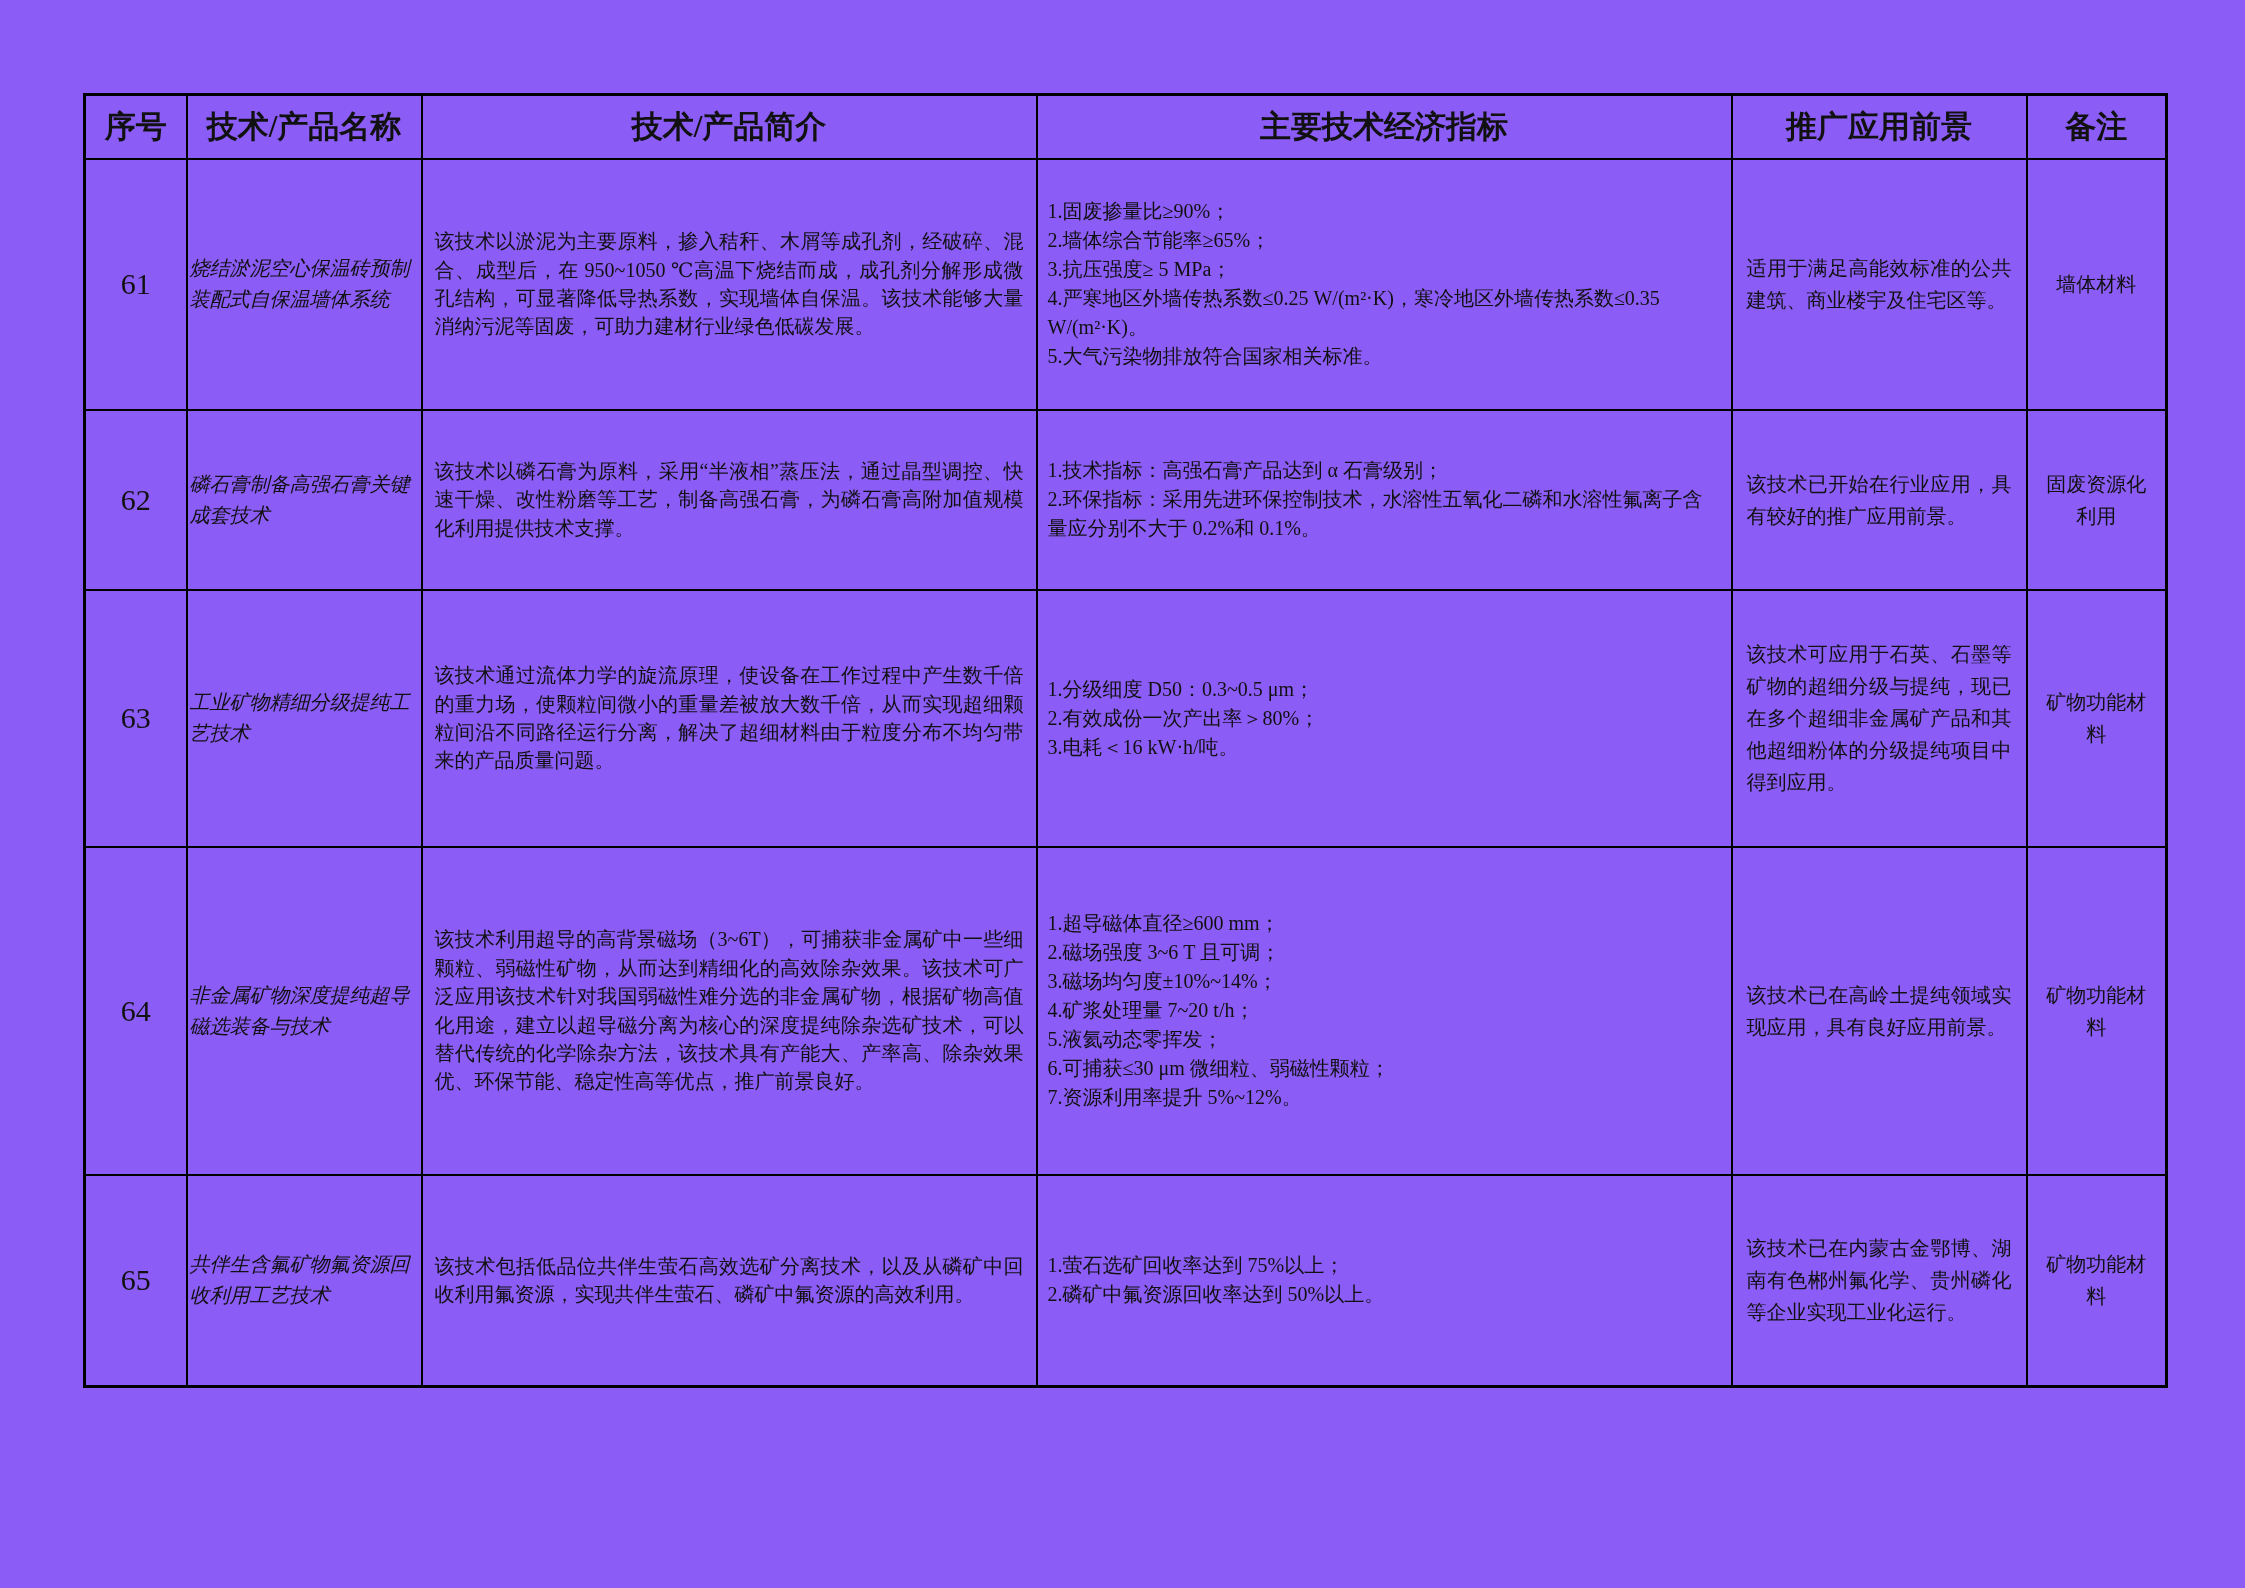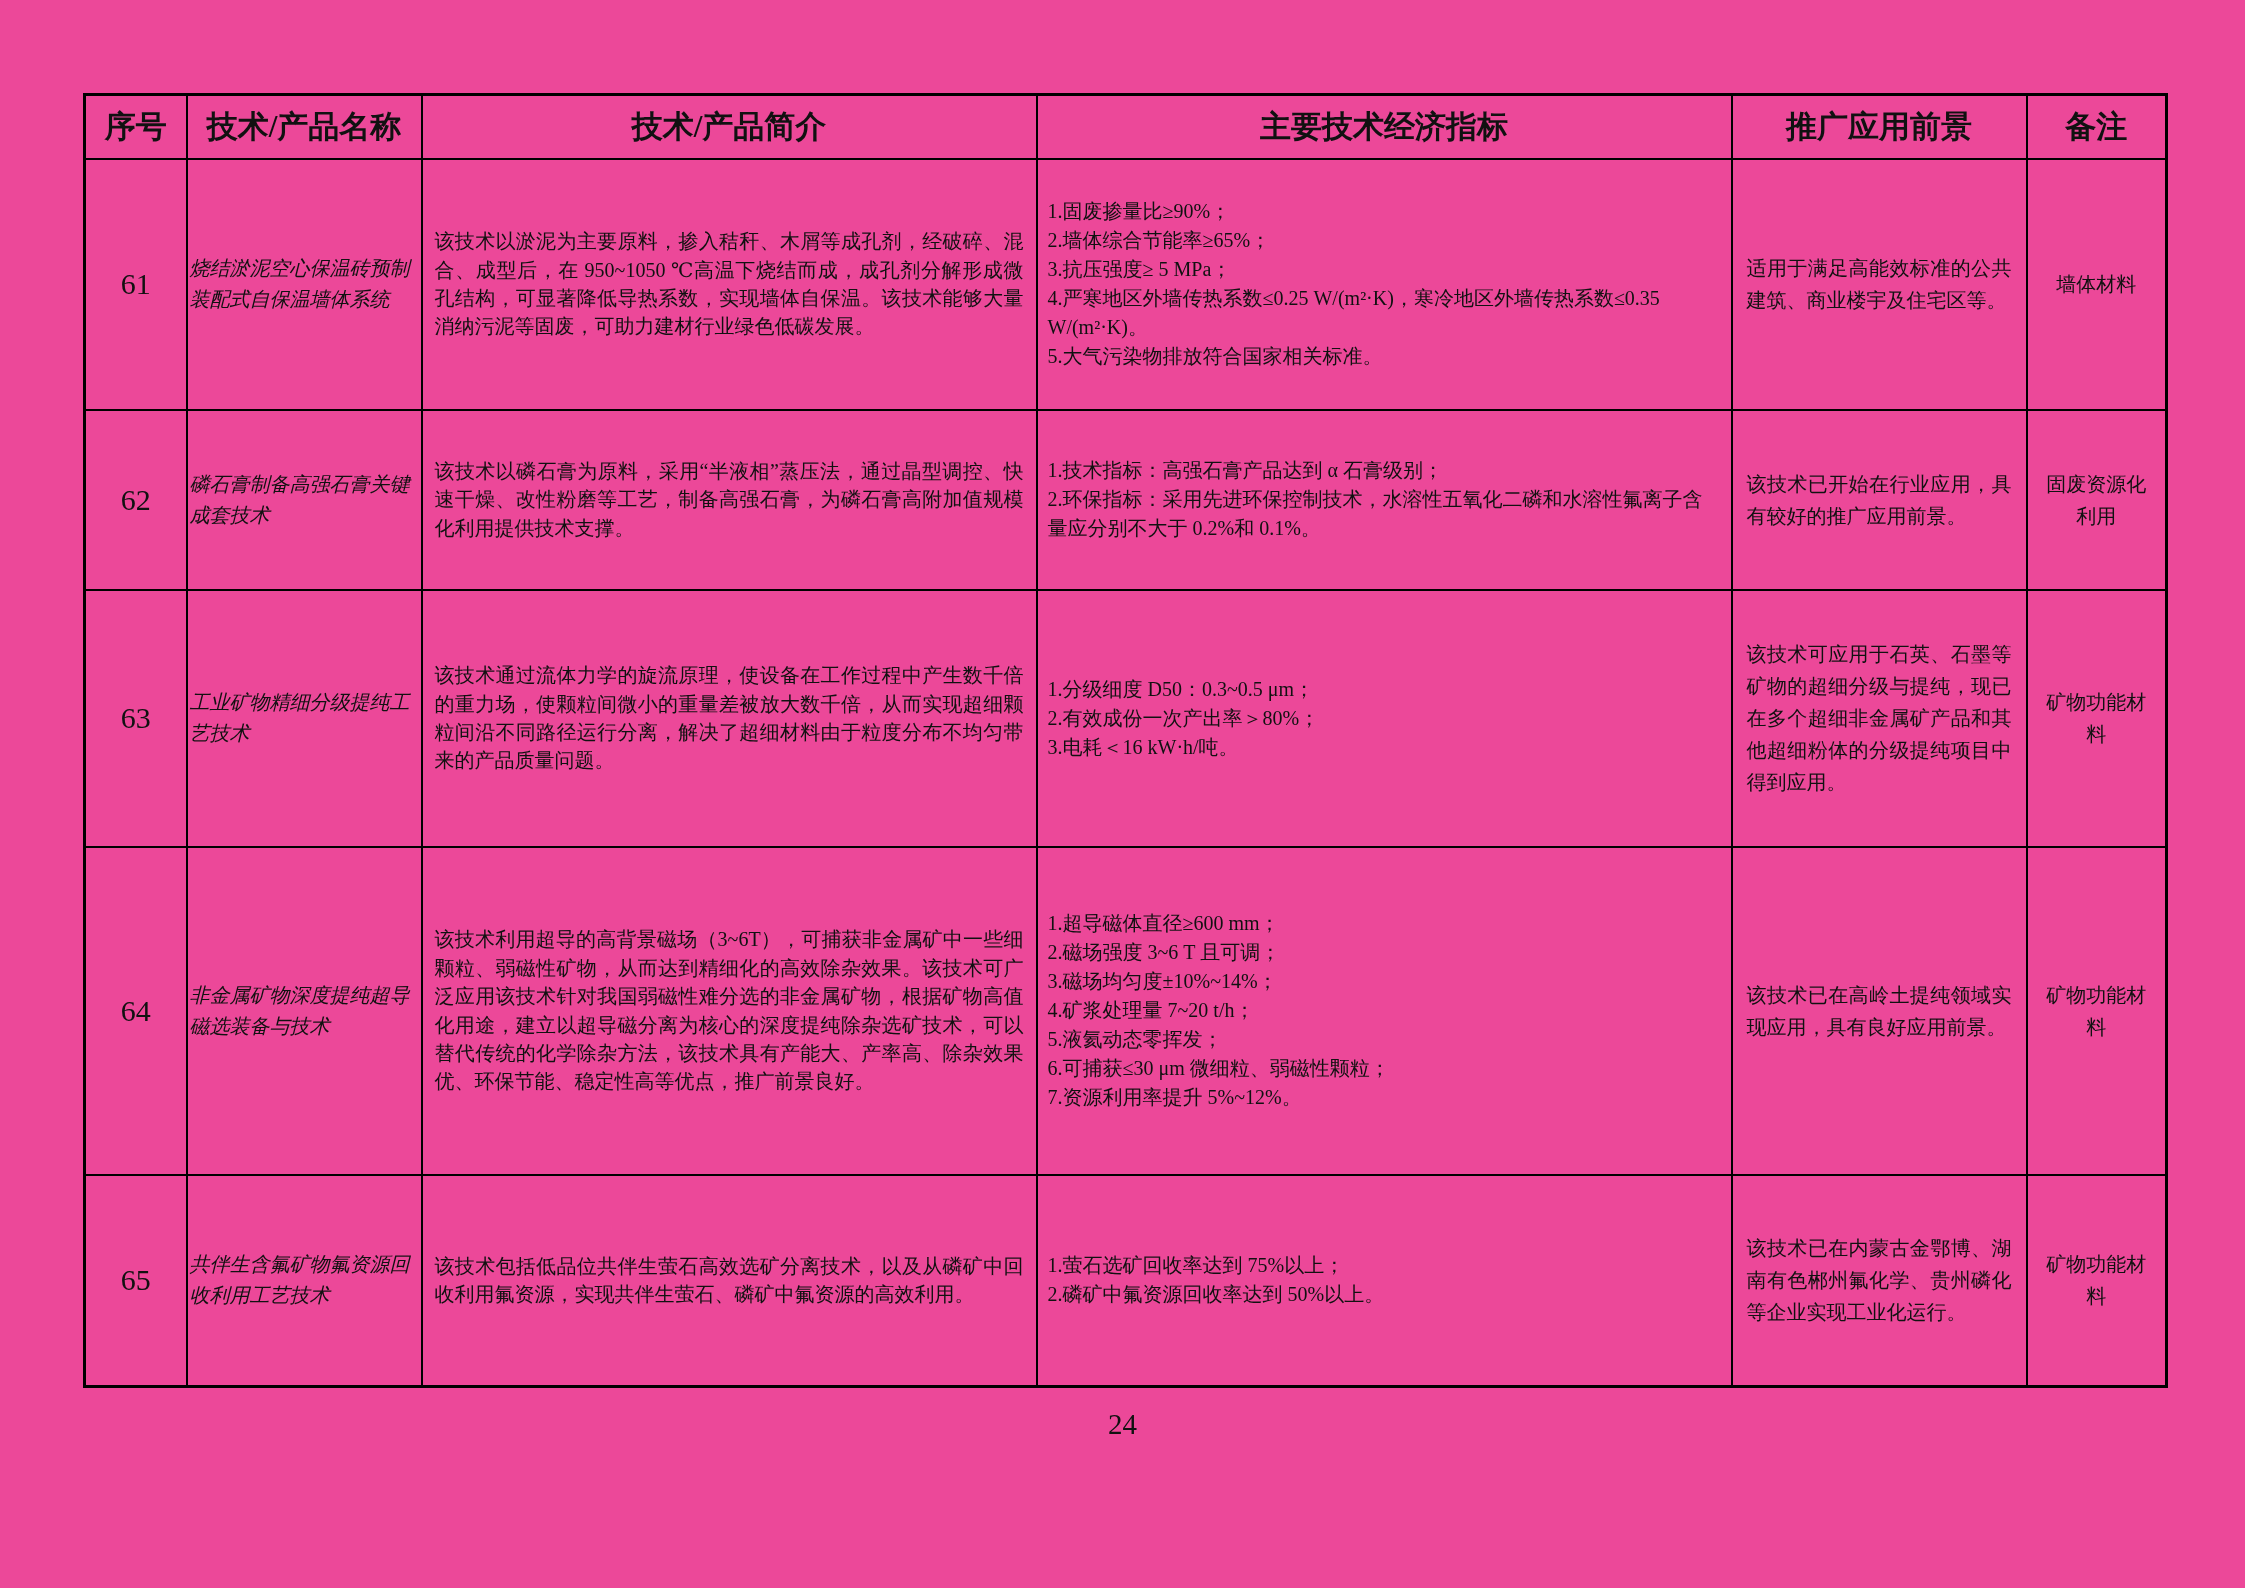--- a/index.html
+++ b/index.html
@@ -1,19 +1,19 @@
 <!DOCTYPE html>
 <html lang="zh"><head>
 <meta charset="utf-8">
 <style>
   html,body{margin:0;padding:0;background:#e8e8e8;}
   .page{
     position:relative;
     width:2245px;height:1588px;
-    background:#ec4899;
+    background:#8b5cf6;
     font-family:"Liberation Serif","DejaVu Serif",serif;
     color:#111;
     overflow:hidden;
   }
   table.tech-table{
     position:absolute;left:83px;top:93px;
     width:2082px;
     table-layout:fixed;
     border-collapse:collapse;
     border:3px solid #000;
@@ -176,15 +176,14 @@
     <td class="col-ind">
             <div class="ind-line">1.萤石选矿回收率达到 75%以上；</div>
             <div class="ind-line">2.磷矿中氟资源回收率达到 50%以上。</div>
           </td>
     <td class="col-prospect">该技术已在内蒙古金鄂博、湖南有色郴州氟化学、贵州磷化等企业实现工业化运行。</td>
     <td class="col-remark">矿物功能材料</td>
   </tr>
 </tbody>
   </table>
 
-  <div class="page-number">24</div>
 
 </div>
 
 </body></html>

